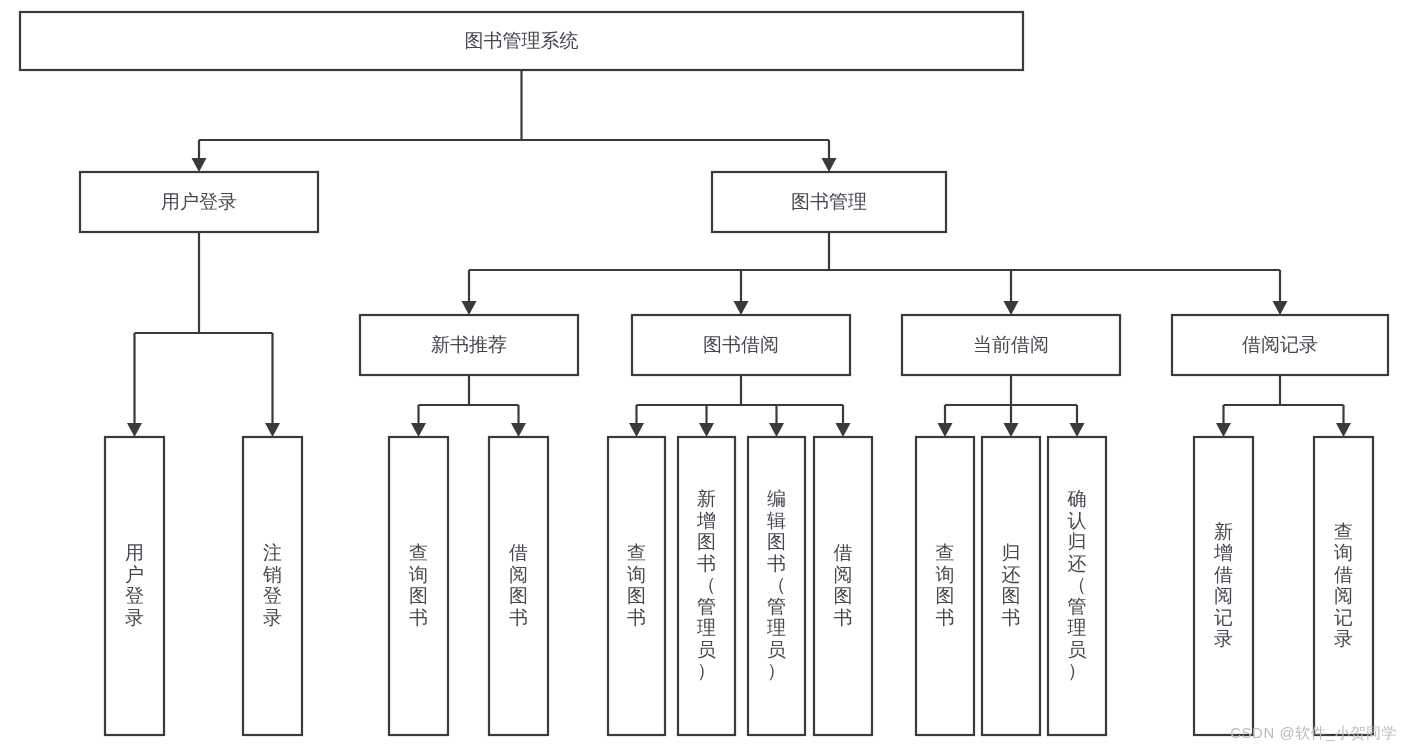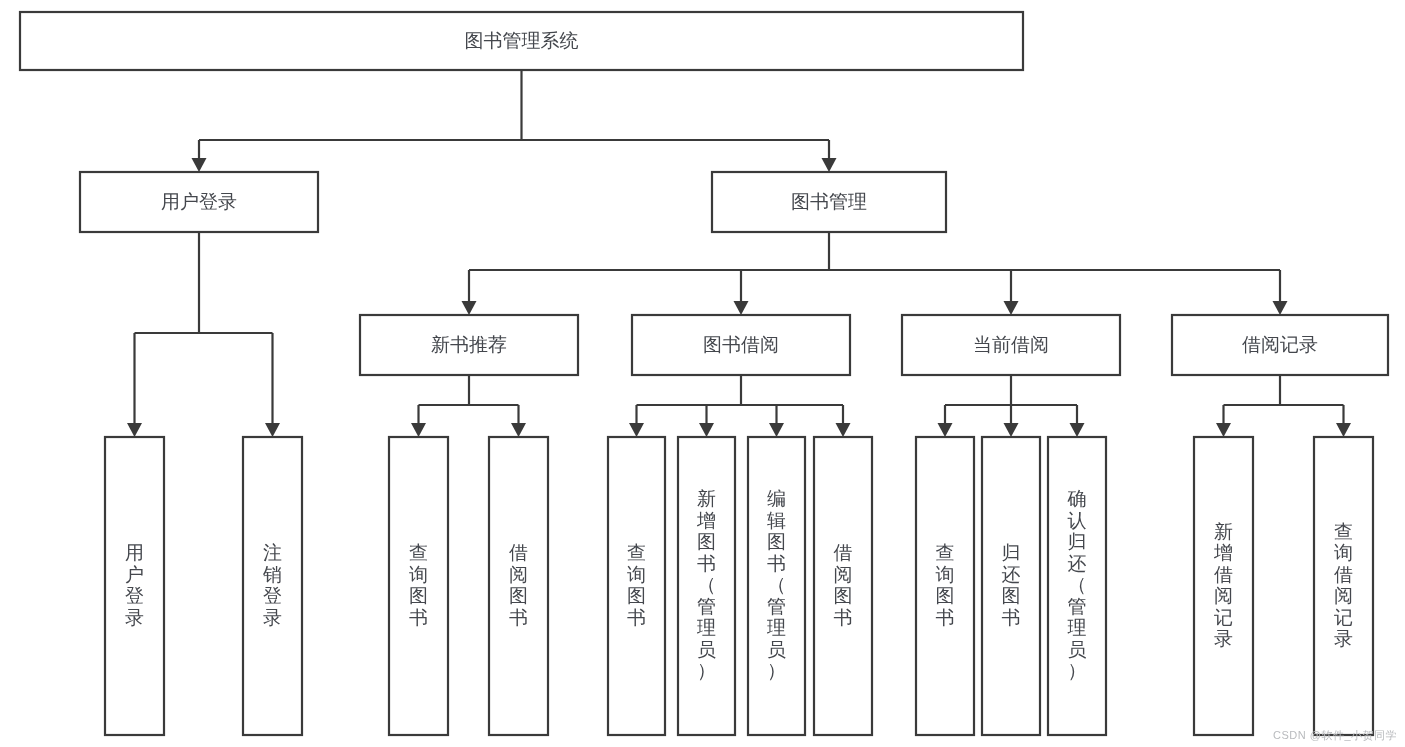--- a/index.html
+++ b/index.html
@@ -54,21 +54,21 @@
     fill: #44474d;
     font-family: "Liberation Sans", "DejaVu Sans", sans-serif;
     font-size: 19px;
     text-anchor: middle;
   }
   .watermark {
     position: absolute;
     right: 8px;
     bottom: 4px;
     font-family: "Liberation Sans", "DejaVu Sans", sans-serif;
-    font-size: 11px;
+    font-size: 15px;
     color: #b9bbbe;
     letter-spacing: 0.5px;
     white-space: nowrap;
     user-select: none;
   }
 </style>
 </head>
 <body>
 
 <div id="diagram-root">

